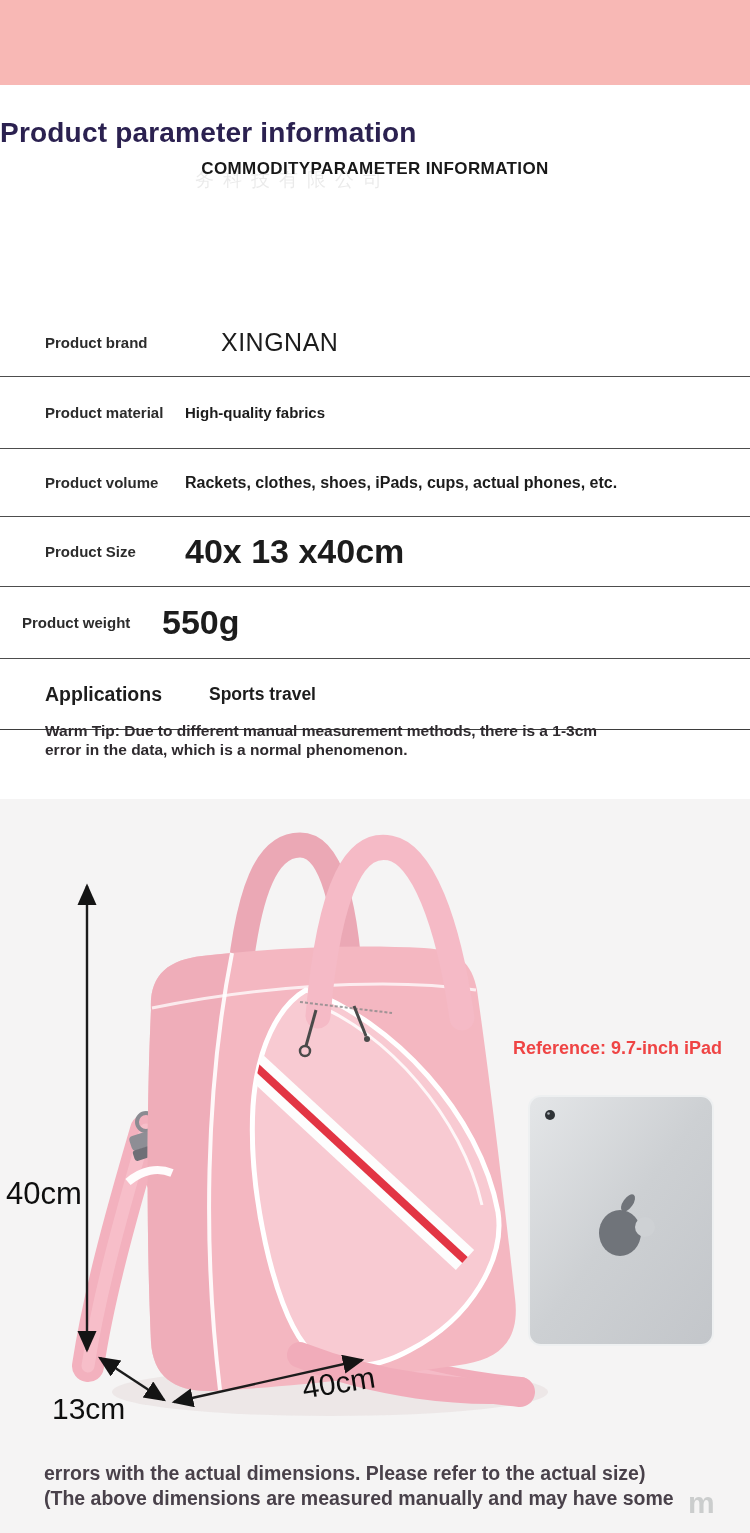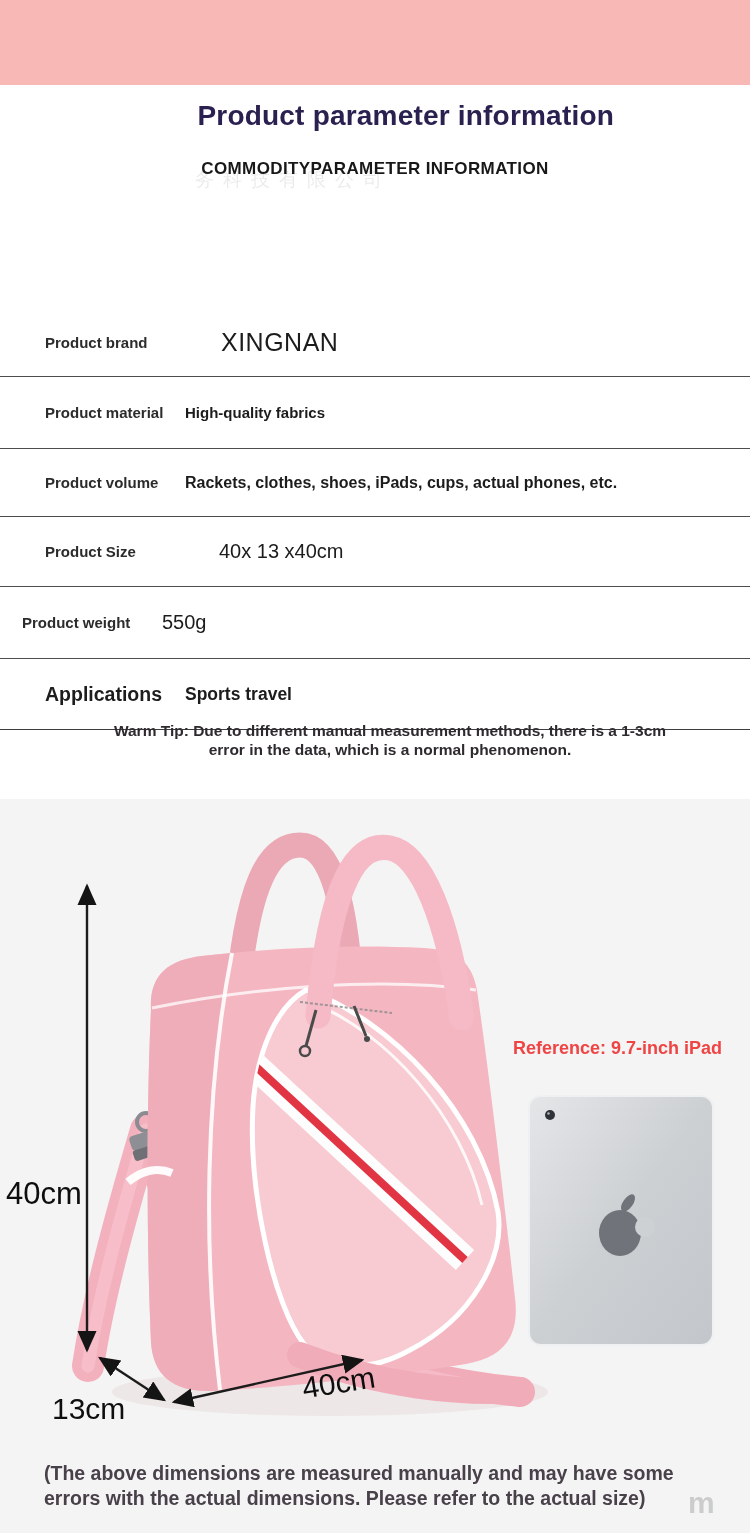--- a/index.html
+++ b/index.html
@@ -3,51 +3,51 @@
 <meta charset="utf-8">
 <style>
   html,body{margin:0;padding:0;background:#ffffff;}
   .page{
     position:relative;width:750px;height:1533px;margin:0 auto;overflow:hidden;
     background:#ffffff;font-family:"Liberation Sans",sans-serif;
   }
   
   .top-band{position:absolute;left:0;top:0;width:750px;height:85px;background:#f8b8b5;}
   .page-title{
-    position:absolute;left:0;top:100px;width:614px;text-align:right;
+    position:absolute;left:0;top:117px;width:614px;text-align:left;
     font-size:28px;font-weight:700;color:#2b2150;letter-spacing:.2px;
   }
   .subtitle-wrap{position:absolute;left:0;top:155px;width:750px;height:60px;}
   .cjk-watermark{
     position:absolute;left:195px;top:12px;font-size:19px;letter-spacing:9px;
     color:#000;opacity:.08;white-space:nowrap;
   }
   .page-subtitle{
     position:absolute;left:0;top:4px;width:750px;text-align:center;
     font-size:17px;font-weight:700;color:#181818;letter-spacing:.4px;
   }
   
   .param-table{position:absolute;left:0;top:308px;width:750px;}
   .prow{display:flex;align-items:center;border-bottom:1px solid #4d4d4d;
         box-sizing:border-box;padding-left:45px;}
   .prow.r1{height:69px;} .prow.r2{height:72px;} .prow.r3{height:68px;}
-  .prow.r4{height:70px;gap:34px;} .prow.r5{height:72px;padding-left:22px;} .prow.r6{height:71px;border-bottom-color:#3d3d3d;}
+  .prow.r4{height:70px;} .prow.r5{height:72px;padding-left:22px;} .prow.r6{height:71px;border-bottom-color:#3d3d3d;gap:24px;}
   .plabel{flex:0 0 140px;font-size:15px;font-weight:700;color:#2c2c2c;}
   .r6 .plabel{font-size:19.5px;color:#1d1d1d;}
   .pvalue{color:#1c1c1c;}
   .v-xl{font-size:25px;font-weight:400;letter-spacing:.5px;margin-left:36px;}
-  .v-xxl{font-size:20px;font-weight:400;}
+  .v-xxl{font-size:34px;font-weight:700;}
   .v-sm{font-size:15px;font-weight:700;}
   .v-md{font-size:16px;font-weight:700;}
   .v-lg{font-size:17.5px;font-weight:700;}
   .warm-tip{
     position:absolute;left:45px;top:721px;width:690px;
     font-size:15.5px;font-weight:700;color:#2e2a2e;line-height:1.25;
   }
-  .warm-tip div{white-space:nowrap;text-align:center;}
+  .warm-tip div{white-space:nowrap;}
   
   .figure{position:absolute;left:0;top:799px;width:750px;height:734px;background:#f5f4f4;}
   .figure svg{position:absolute;left:0;top:0;width:750px;height:734px;display:block;} 
   .overlay{position:absolute;white-space:nowrap;}
   .o-height{left:6px;top:1176px;font-size:31px;color:#0e0e0e;}
   .o-depth{left:52px;top:1364px;font-size:30px;color:#0e0e0e;margin-top:28px;}
   .o-width{left:302px;top:1366px;font-size:30px;color:#0e0e0e;transform:rotate(-9deg);}
   .o-ref{left:513px;top:1038px;font-size:18px;font-weight:700;color:#ef4444;}
   .o-note{left:44px;top:1461px;font-size:19.5px;font-weight:700;color:#49414a;line-height:1.28;}
   .o-note div{white-space:nowrap;}
@@ -178,18 +178,18 @@
         <path d="M174,1402 L362,1360" marker-start="url(#ah)" marker-end="url(#ah)"></path>
       </g>
     </svg>
   </div>
 
   <div class="overlay o-height">40cm</div>
   <div class="overlay o-depth">13cm</div>
   <div class="overlay o-width">40cm</div>
   <div class="overlay o-ref">Reference: 9.7-inch iPad</div>
   <div class="overlay o-note">
+    <div>errors with the actual dimensions. Please refer to the actual size)</div>
     <div>(The above dimensions are measured manually and may have some</div>
-    <div>errors with the actual dimensions. Please refer to the actual size)</div>
   </div>
   <div class="overlay o-wmfrag">m</div>
 
 </div>
 
 </body></html>

